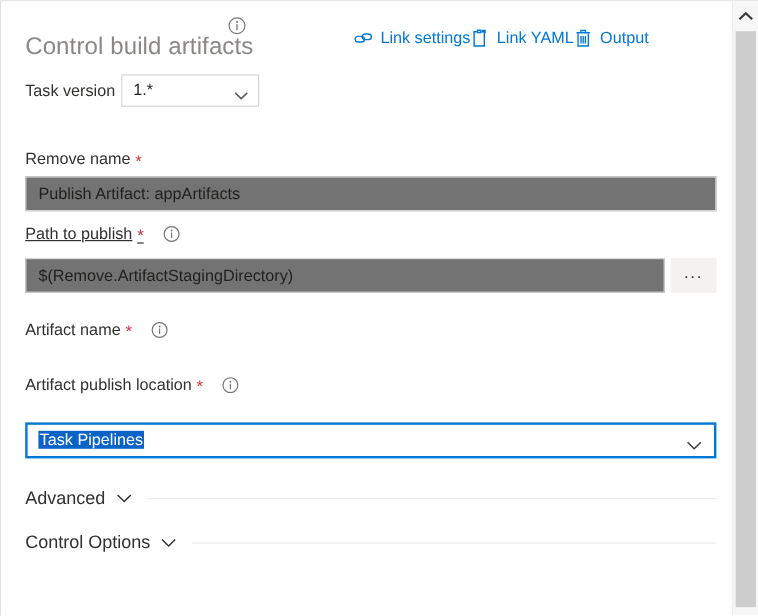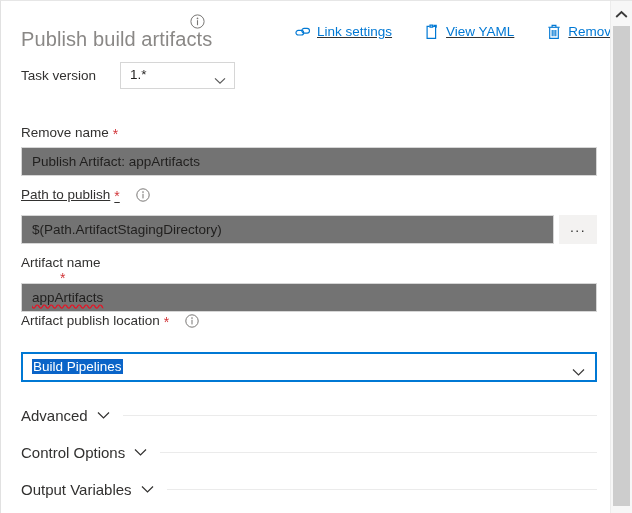--- a/index.html
+++ b/index.html
@@ -63,22 +63,21 @@
   }
   .title-info svg { display: block; }
 
   .toolbar {
     position: absolute;
     left: 294px;
     top: 20px;
     height: 22px;
     display: flex;
     align-items: center;
-    gap: 32px;
-    text-decoration: underline;
+    gap: 0;
   }
   .tb-item {
     display: flex;
     align-items: center;
     gap: 6px;
     color: #0078d4;
     font-size: 13.5px;
     cursor: pointer;
     white-space: nowrap;
     line-height: 1;
@@ -92,21 +91,21 @@
   }
   .tb-item svg { display: block; }
 
   
   .taskver-row {
     position: absolute;
     left: 20px;
     top: 61px;
     display: flex;
     align-items: center;
-    gap: 24px;
+    gap: 5px;
   }
   .taskver-label {
     font-size: 13.5px;
     color: #323130;
     white-space: nowrap;
   }
   .taskver-select {
     position: relative;
     width: 115px;
     height: 27px;
@@ -277,21 +276,21 @@
 </style>
 </head>
 <body>
 
 <div id="page">
 
   <div id="content">
 
     <div class="header">
 
-      <div class="title">Publish build artifacts</div>
+      <div class="title">Control build artifacts</div>
 
       <div class="title-info">
         <svg width="15" height="15" viewBox="0 0 15 15">
           <circle cx="7.5" cy="7.5" r="6.6" fill="none" stroke="#797775" stroke-width="1"></circle>
           <circle cx="7.5" cy="4.4" r="0.85" fill="#797775"></circle>
           <rect x="6.95" y="6.2" width="1.1" height="5" fill="#797775"></rect>
         </svg>
       </div>
 
       <div class="toolbar">
@@ -311,35 +310,35 @@
         <div class="tb-item">
           <span class="ic">
             <svg width="15" height="16" viewBox="0 0 15 16">
               <g fill="none" stroke="#0078d4" stroke-width="1.2">
                 <path d="M4.6 2.4 H2.1 V14.4 H10.6 V2.4 H8.1"></path>
                 <path d="M5 1.2 h2.7 v2 H5 z"></path>
                 <path d="M8.6 1.4 l2.6 0 0 2.4"></path>
               </g>
             </svg>
           </span>
-          <span>View YAML</span>
+          <span>Link YAML</span>
         </div>
 
         <div class="tb-item">
           <span class="ic">
             <svg width="14" height="16" viewBox="0 0 14 16">
               <g fill="none" stroke="#0078d4" stroke-width="1.15">
                 <path d="M1.4 3.3 H12.6"></path>
                 <path d="M5.1 2.9 V1.4 h3.8 v1.5"></path>
                 <path d="M2.7 3.9 V14.3 H11.3 V3.9"></path>
                 <path d="M5.2 6 V12.3 M7 6 V12.3 M8.8 6 V12.3"></path>
               </g>
             </svg>
           </span>
-          <span>Remove</span>
+          <span>Output</span>
         </div>
 
       </div>
     </div>
 
     <div class="taskver-row">
       <span class="taskver-label">Task version</span>
       <div class="taskver-select">
         <span class="val">1.*</span>
         <span class="chev">
@@ -360,51 +359,48 @@
       <span>Path to publish</span>
       <span class="req">*</span>
       <span class="lbl-info">
         <svg width="14" height="14" viewBox="0 0 14 14">
           <circle cx="7" cy="7" r="6.2" fill="none" stroke="#797775" stroke-width="1"></circle>
           <circle cx="7" cy="4.1" r="0.8" fill="#797775"></circle>
           <rect x="6.5" y="5.8" width="1" height="4.6" fill="#797775"></rect>
         </svg>
       </span>
     </div>
-    <div class="textbox" style="left:20px; top:214px; width:533px;">$(Path.ArtifactStagingDirectory)</div>
+    <div class="textbox" style="left:20px; top:214px; width:533px;">$(Remove.ArtifactStagingDirectory)</div>
     <div class="browse-btn" style="left:558px; top:214px;">...</div>
 
-    <div class="field-label" style="left:20px; top:254px;flex-direction:column;">
+    <div class="field-label" style="left:20px; top:266px;">
       <span>Artifact name</span>
       <span class="req">*</span>
       <span class="lbl-info">
         <svg width="14" height="14" viewBox="0 0 14 14">
           <circle cx="7" cy="7" r="6.2" fill="none" stroke="#797775" stroke-width="1"></circle>
           <circle cx="7" cy="4.1" r="0.8" fill="#797775"></circle>
           <rect x="6.5" y="5.8" width="1" height="4.6" fill="#797775"></rect>
         </svg>
       </span>
-    </div>
-    <div class="textbox" style="left:20px; top:282px; width:576px;">
-      <span class="spell">appArtifacts</span>
     </div>
 
     <div class="field-label" style="left:20px; top:312px;">
       <span>Artifact publish location</span>
       <span class="req">*</span>
       <span class="lbl-info">
         <svg width="14" height="14" viewBox="0 0 14 14">
           <circle cx="7" cy="7" r="6.2" fill="none" stroke="#797775" stroke-width="1"></circle>
           <circle cx="7" cy="4.1" r="0.8" fill="#797775"></circle>
           <rect x="6.5" y="5.8" width="1" height="4.6" fill="#797775"></rect>
         </svg>
       </span>
     </div>
     <div class="dropdown" style="left:20px; top:351px; width:576px;">
-      <span class="sel">Build Pipelines</span>
+      <span class="sel">Task Pipelines</span>
       <span class="chev">
         <svg width="13" height="9" viewBox="0 0 13 9">
           <path d="M1 1.5 L6.5 7 L12 1.5" fill="none" stroke="#3b3a39" stroke-width="1.2"></path>
         </svg>
       </span>
     </div>
 
     <div class="section" style="top:440px;">
       <span class="sec-label">Control Options</span>
       <span class="sec-chev">
@@ -418,29 +414,20 @@
     <div class="section" style="top:403px;">
       <span class="sec-label">Advanced</span>
       <span class="sec-chev">
         <svg width="13" height="9" viewBox="0 0 13 9">
           <path d="M1 1.5 L6.5 7 L12 1.5" fill="none" stroke="#323130" stroke-width="1.2"></path>
         </svg>
       </span>
       <span class="sec-rule"></span>
     </div>
 
-    <div class="section" style="top:477px;">
-      <span class="sec-label">Output Variables</span>
-      <span class="sec-chev">
-        <svg width="13" height="9" viewBox="0 0 13 9">
-          <path d="M1 1.5 L6.5 7 L12 1.5" fill="none" stroke="#323130" stroke-width="1.2"></path>
-        </svg>
-      </span>
-      <span class="sec-rule"></span>
-    </div>
 
   </div>
 
   <div id="scrollbar">
     <div class="sb-arrow up">
       <span>
         <svg width="13" height="9" viewBox="0 0 13 9">
           <path d="M1.2 7 L6.5 2 L11.8 7" fill="none" stroke="#3a3a3a" stroke-width="1.8"></path>
         </svg>
       </span>

